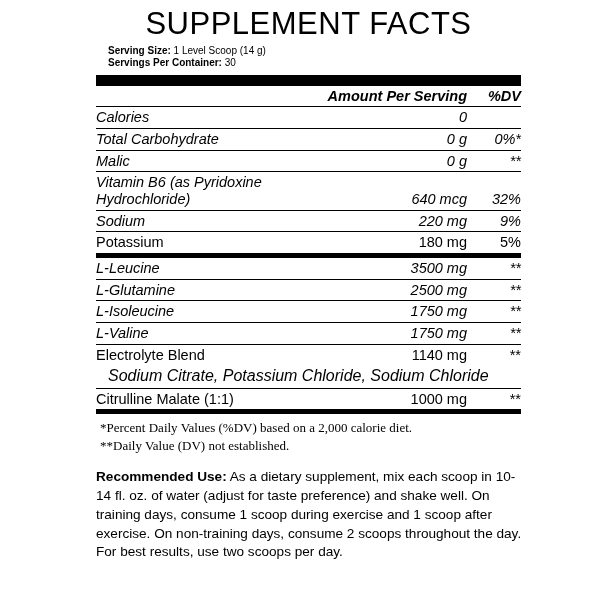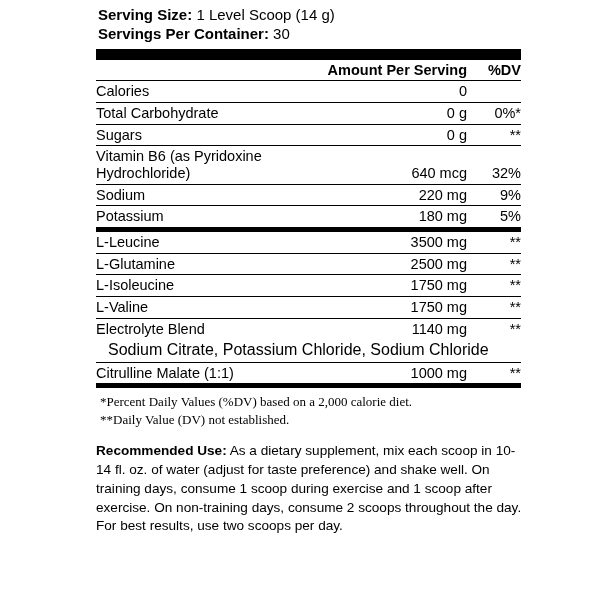--- a/index.html
+++ b/index.html
@@ -29,24 +29,24 @@
   .title {
     font-size: 31px;
     letter-spacing: 0.5px;
     line-height: 1.05;
     font-weight: 400;
     text-align: center;
     margin: 2px 0 4px 0;
     white-space: nowrap;
   }
   .serving-line {
-    font-size: 15px;
+    font-size: 10px;
     font-weight: bold;
     line-height: 1.25;
-    margin-left: 2px;
+    margin-left: 12px;
   }
   .serving-line .light {
     font-weight: normal;
   }
   .rule-thick {
     height: 11px;
     background: #000;
     margin-top: 5px;
   }
   .rule-med {
@@ -78,20 +78,21 @@
     padding-right: 3px;
     white-space: nowrap;
     margin-top: 24px;
   }
   .hdr td {
     font-weight: bold;
     padding-bottom: 2px;
   }
   tr.sep td {
     border-bottom: 1px solid #000;
+    font-style: italic;
   }
   .indent1 {
     padding-left: 16px;
   }
   .subline td {
     padding-top: 0;
     padding-bottom: 2px;
     font-size: 16px;
   }
   .subline .name {
@@ -116,20 +117,21 @@
     font-weight: bold;
   }
 </style>
 </head>
 <body>
 
 <div class="panel">
 
   <div class="facts-box">
 
+    <div class="title">SUPPLEMENT FACTS</div>
 
     <div class="serving-line">
       <span>Serving Size:</span>
       <span class="light">1 Level Scoop (14 g)</span>
     </div>
     <div class="serving-line">
       <span>Servings Per Container:</span>
       <span class="light">30</span>
     </div>
 
@@ -147,21 +149,21 @@
         <td class="name">Calories</td>
         <td class="amt">0</td>
         <td class="dv"></td>
       </tr>
       <tr class="sep">
         <td class="name">Total Carbohydrate</td>
         <td class="amt">0 g</td>
         <td class="dv">0%*</td>
       </tr>
       <tr class="sep">
-        <td class="name indent1">Sugars</td>
+        <td class="name indent1">Malic</td>
         <td class="amt">0 g</td>
         <td class="dv">**</td>
       </tr>
       <tr class="sep">
         <td class="name">Vitamin B6 (as Pyridoxine Hydrochloride)</td>
         <td class="amt">640 mcg</td>
         <td class="dv">32%</td>
       </tr>
       <tr class="sep">
         <td class="name">Sodium</td>

